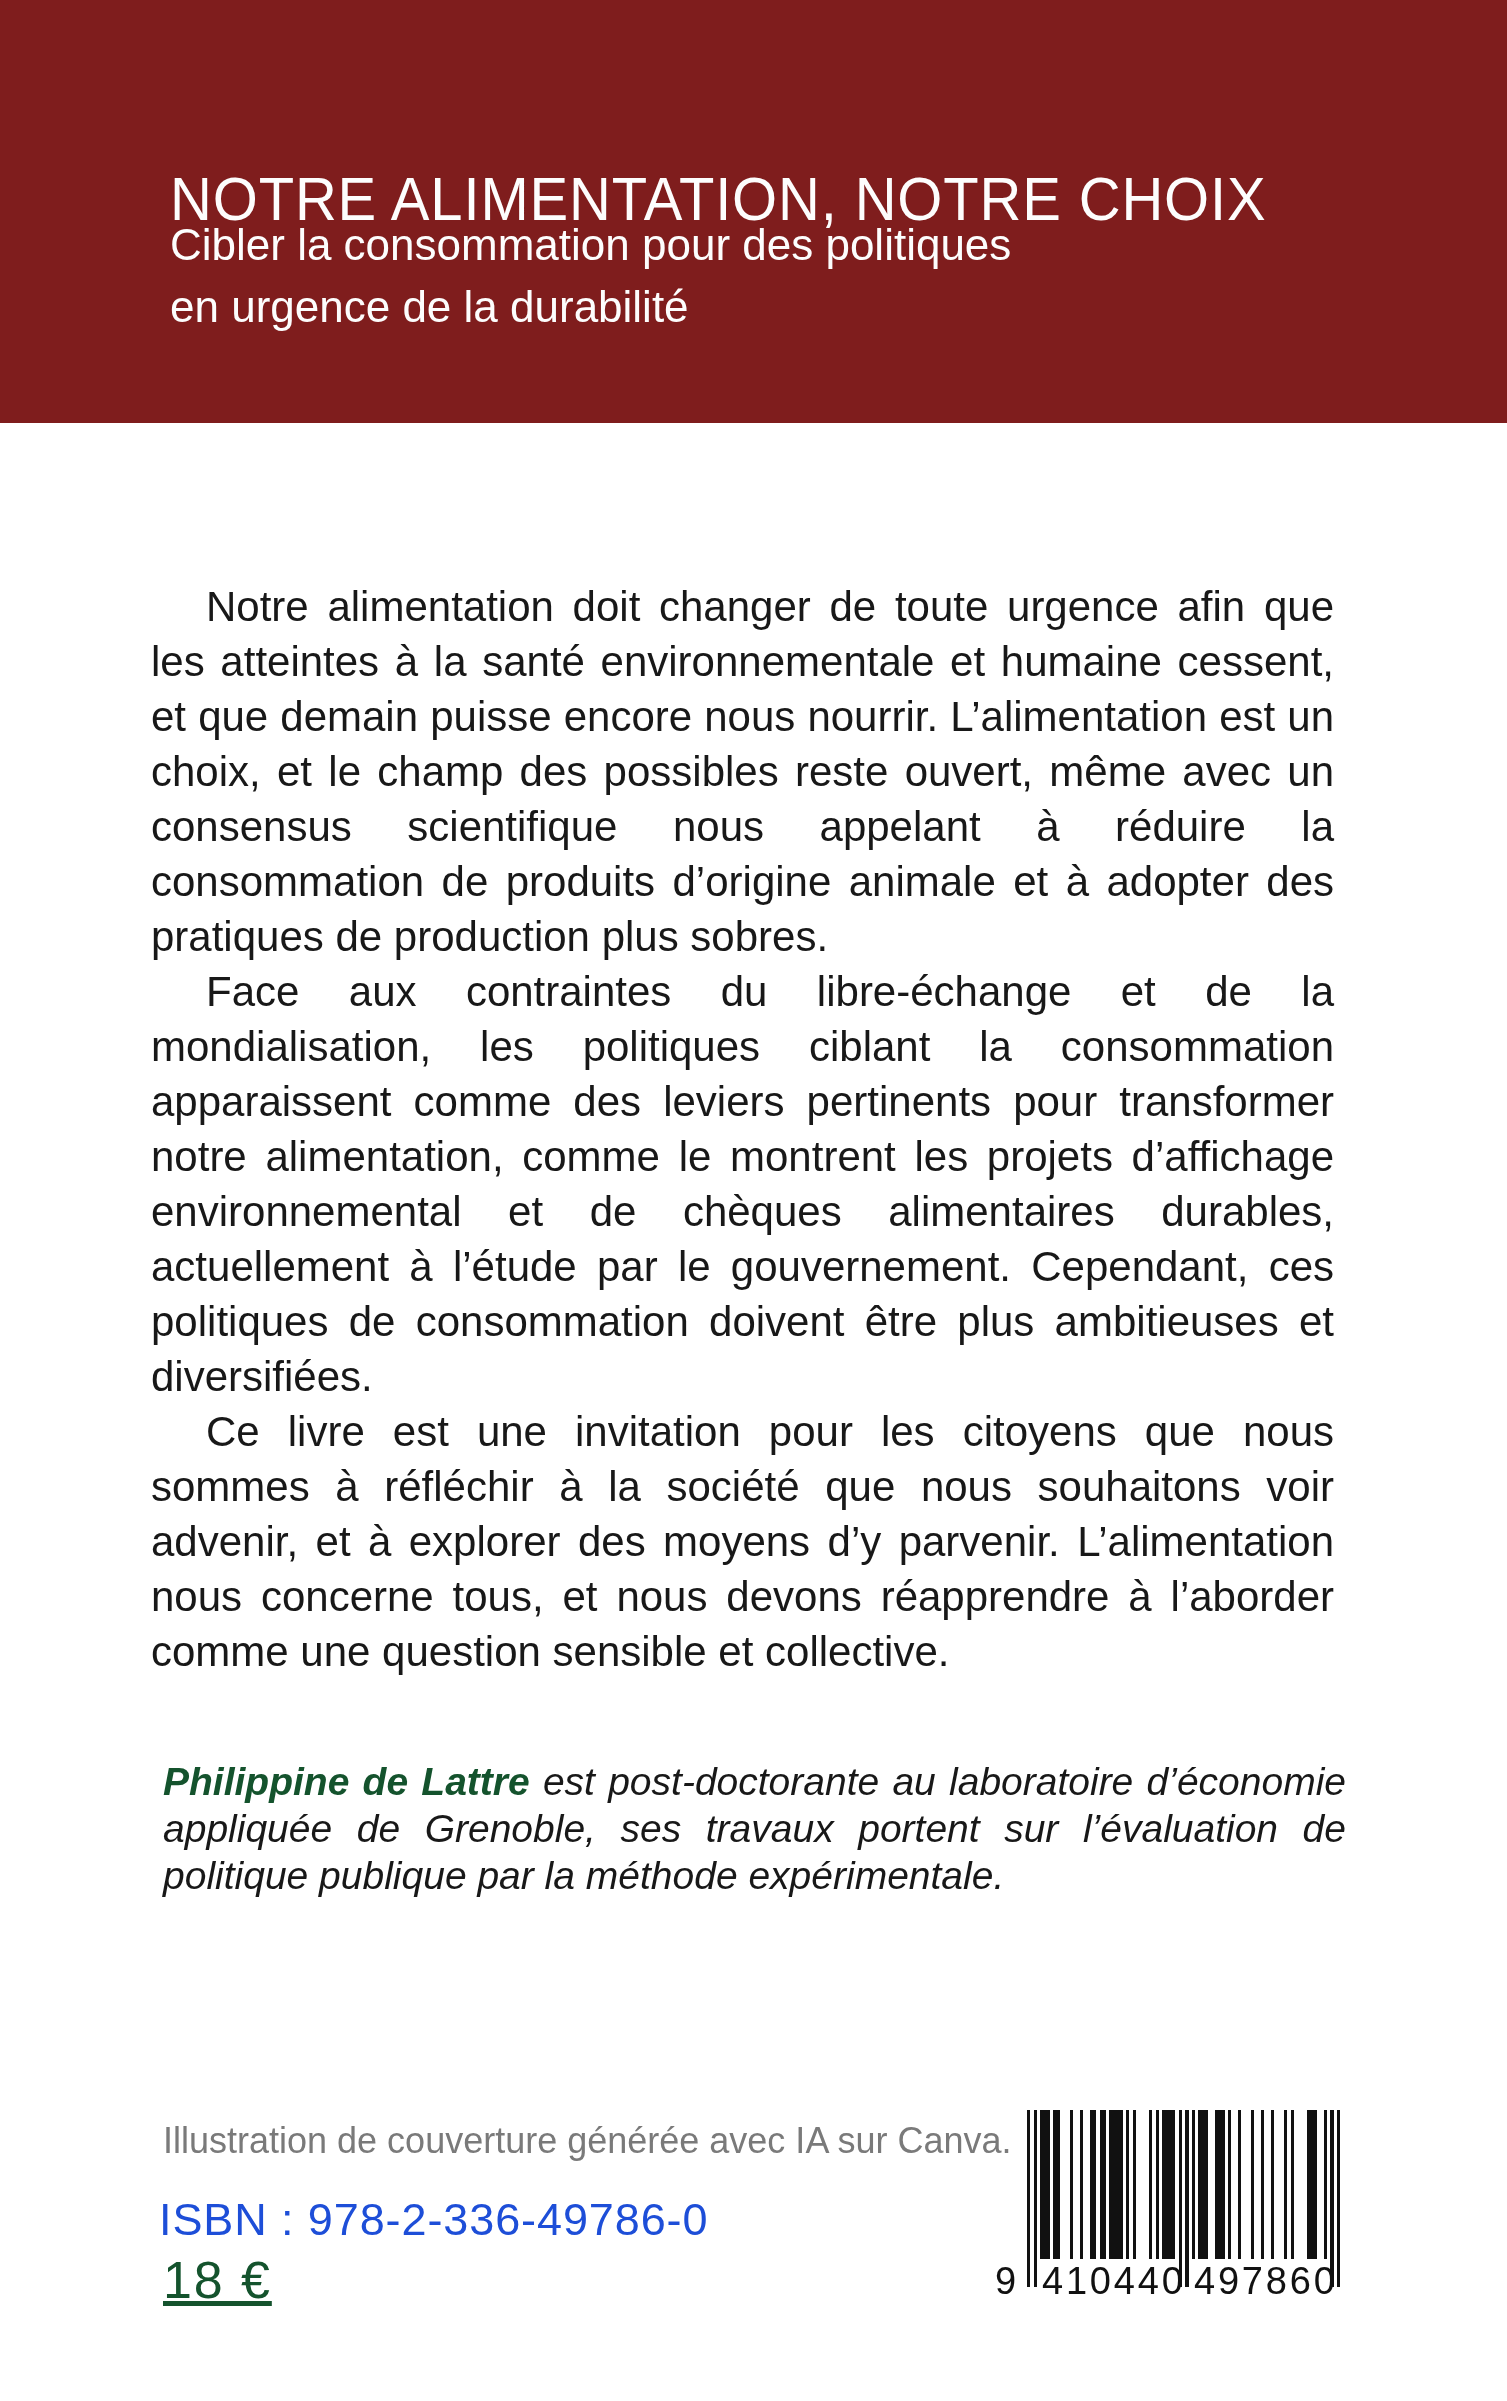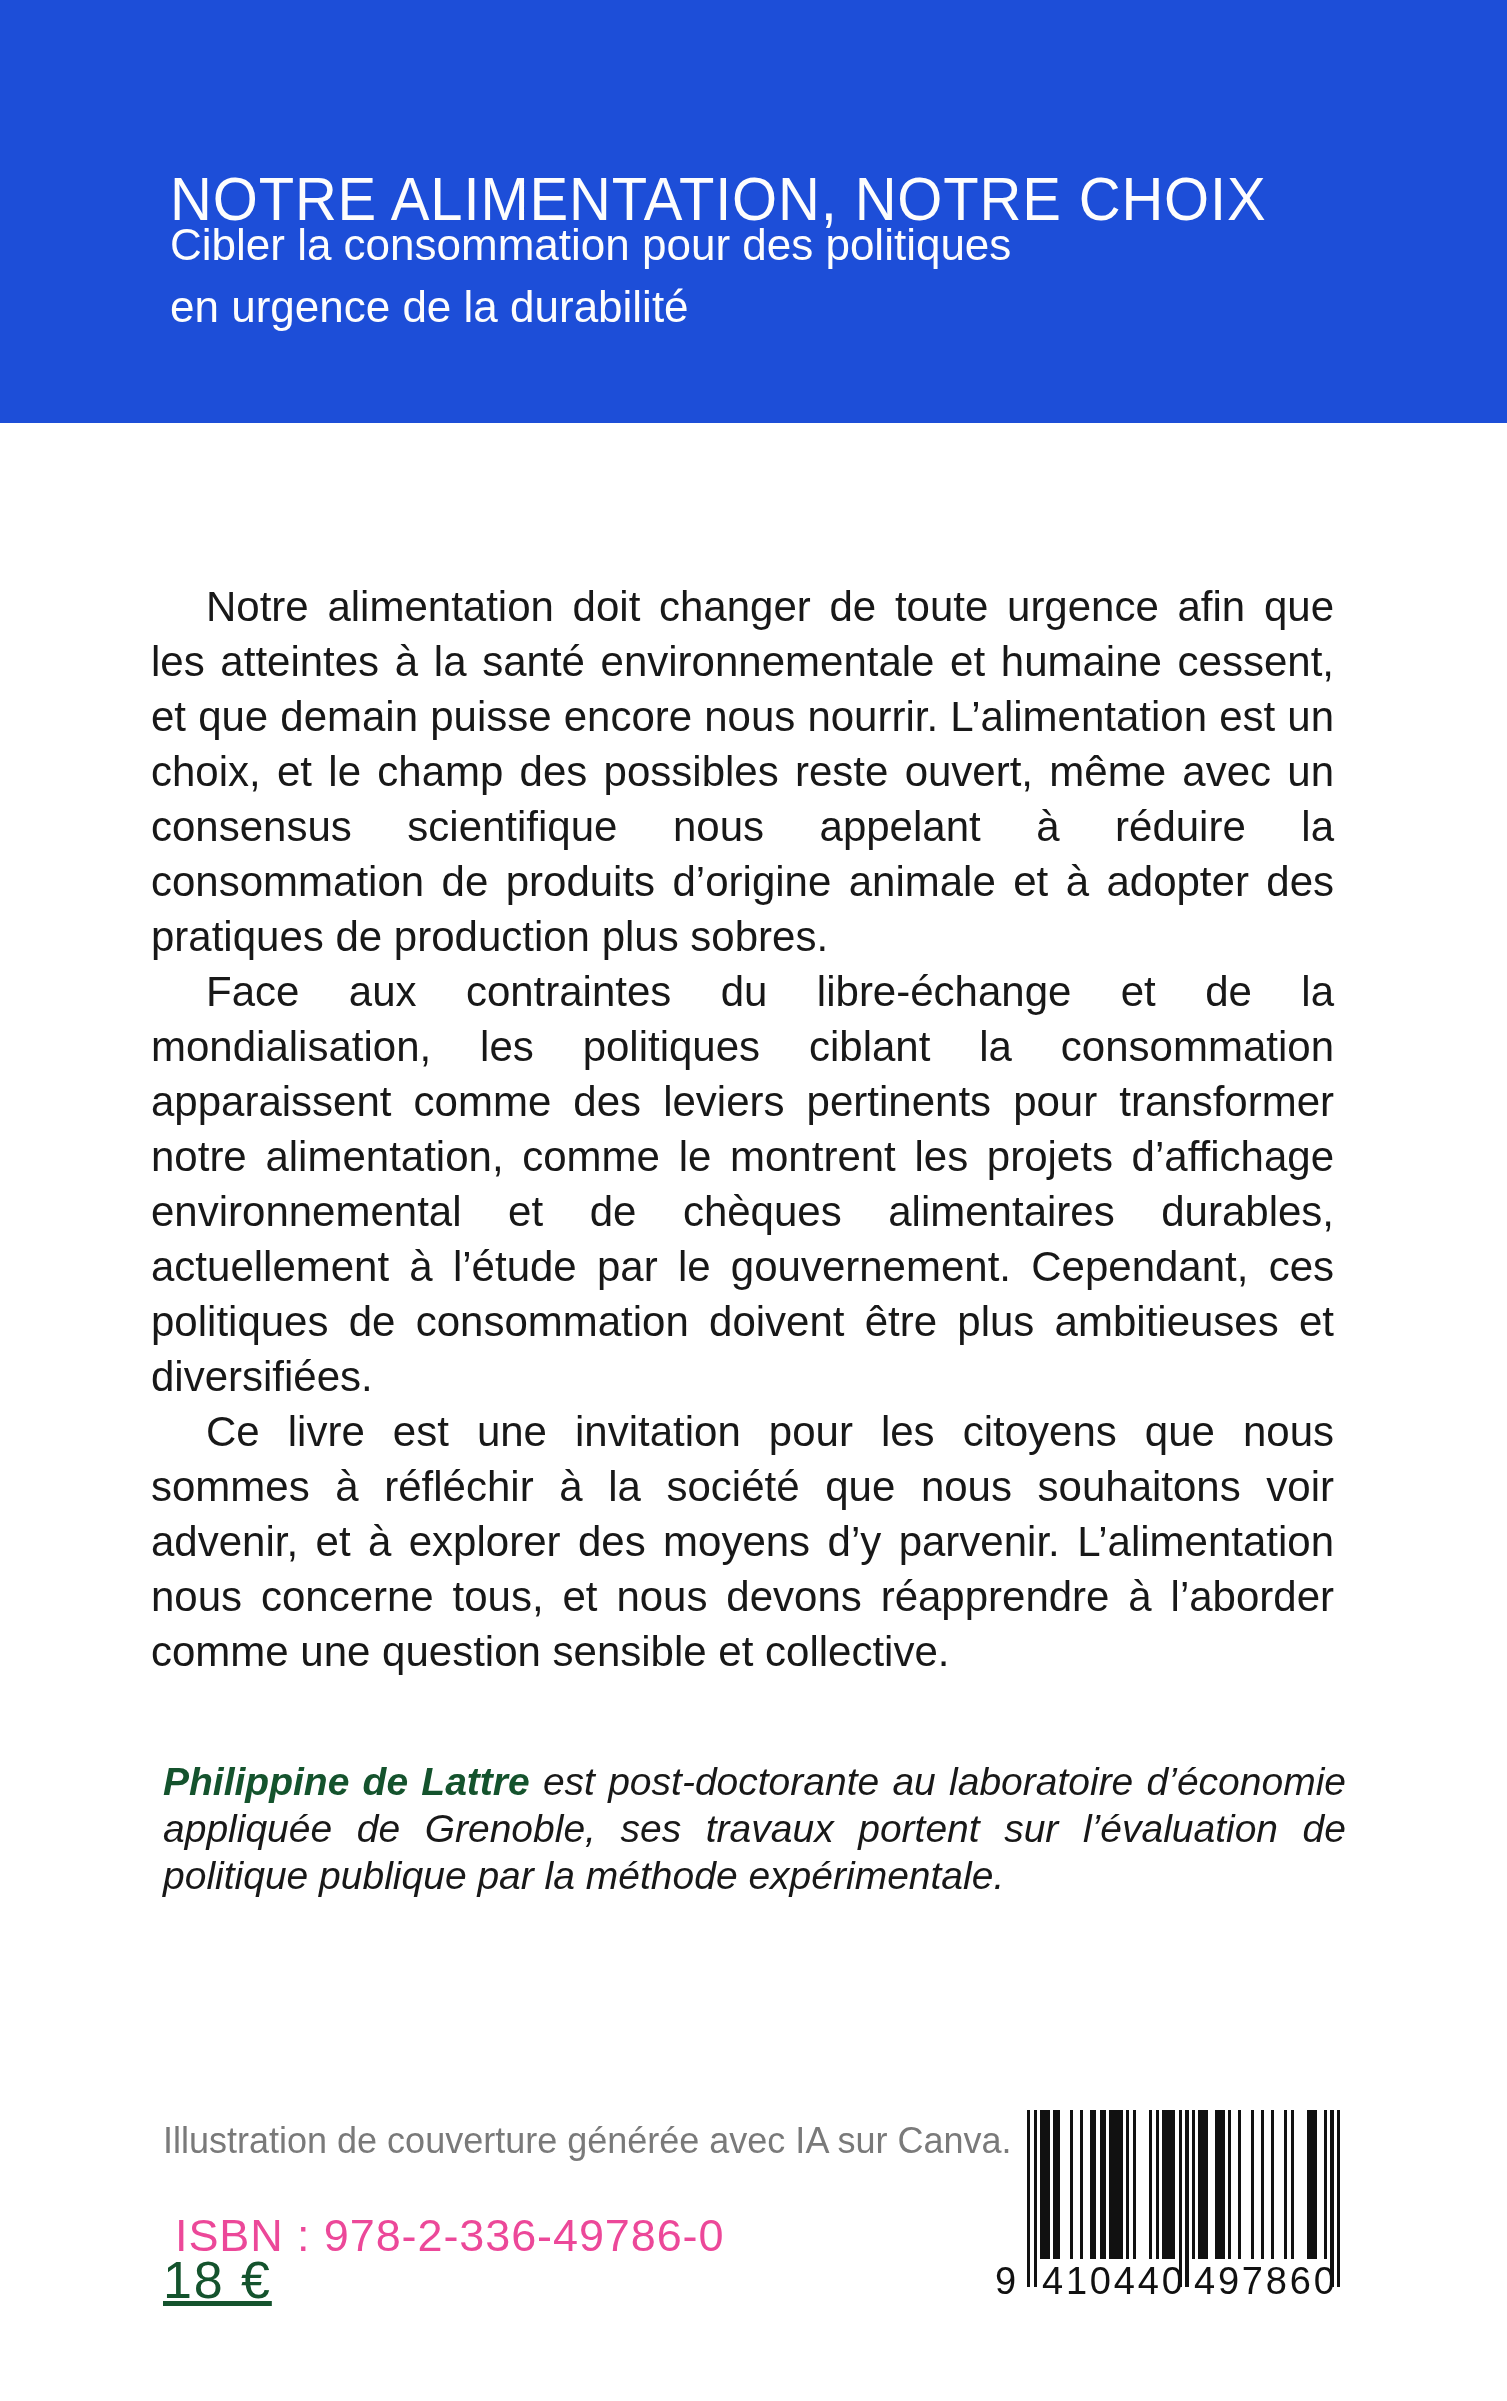--- a/index.html
+++ b/index.html
@@ -33,21 +33,21 @@
     font-size:39px; line-height:47px; color:#181818;
     font-style:italic; text-align:justify;
   }
   .bio .name { font-weight:bold; color:#2F565A; }
   .credit {
     position:absolute; left:159px; top:2116px;
     font-size:36px; font-weight:300; color:#7a7a7a; margin:4px;
   }
   .isbn {
     position:absolute; left:159px; top:2194px;
-    font-size:45px; font-weight:300; color:#ec4899; margin:16px; letter-spacing:0.9px;
+    font-size:45px; font-weight:300; color:#1d4ed8; margin:0; letter-spacing:0.9px;
   }
   .price {
     position:absolute; left:163px; top:2250px;
     font-size:52px; font-weight:300; color:#14532d; margin:0; letter-spacing:1.9px;text-decoration:underline;
   }
   .barcode {
     position:absolute; left:1027px; top:2110px; width:315px; height:199px;
     background:#fff;
   }
   .bars {
@@ -60,21 +60,21 @@
   }
   .bc-9  { left:-32px; }
   .bc-g1 { left:15px;  letter-spacing:2.8px; }
   .bc-g2 { left:167px; letter-spacing:2.8px; }
 </style>
 </head>
 <body>
 
 <div class="cover">
 
-  <header class="band" style="background: #1d4ed8;">
+  <header class="band" style="background: #7f1d1d;">
     <h1 class="title">NOTRE ALIMENTATION, NOTRE CHOIX</h1>
     <div class="subtitle">
       <div>Cibler la consommation pour des politiques</div>
       <div>en urgence de la durabilité</div>
     </div>
   </header>
 
   <main class="blurb">
     <p>Notre alimentation doit changer de toute urgence afin que les atteintes à la santé environnementale et humaine cessent, et que demain puisse encore nous nourrir. L’alimentation est un choix, et le champ des possibles reste ouvert, même avec un consensus scientifique nous appelant à réduire la consommation de produits d’origine animale et à adopter des pratiques de production plus sobres.</p>
     <p>Face aux contraintes du libre-échange et de la mondialisation, les politiques ciblant la consommation apparaissent comme des leviers pertinents pour transformer notre alimentation, comme le montrent les projets d’affichage environnemental et de chèques alimentaires durables, actuellement à l’étude par le gouvernement. Cependant, ces politiques de consommation doivent être plus ambitieuses et diversifiées.</p>

